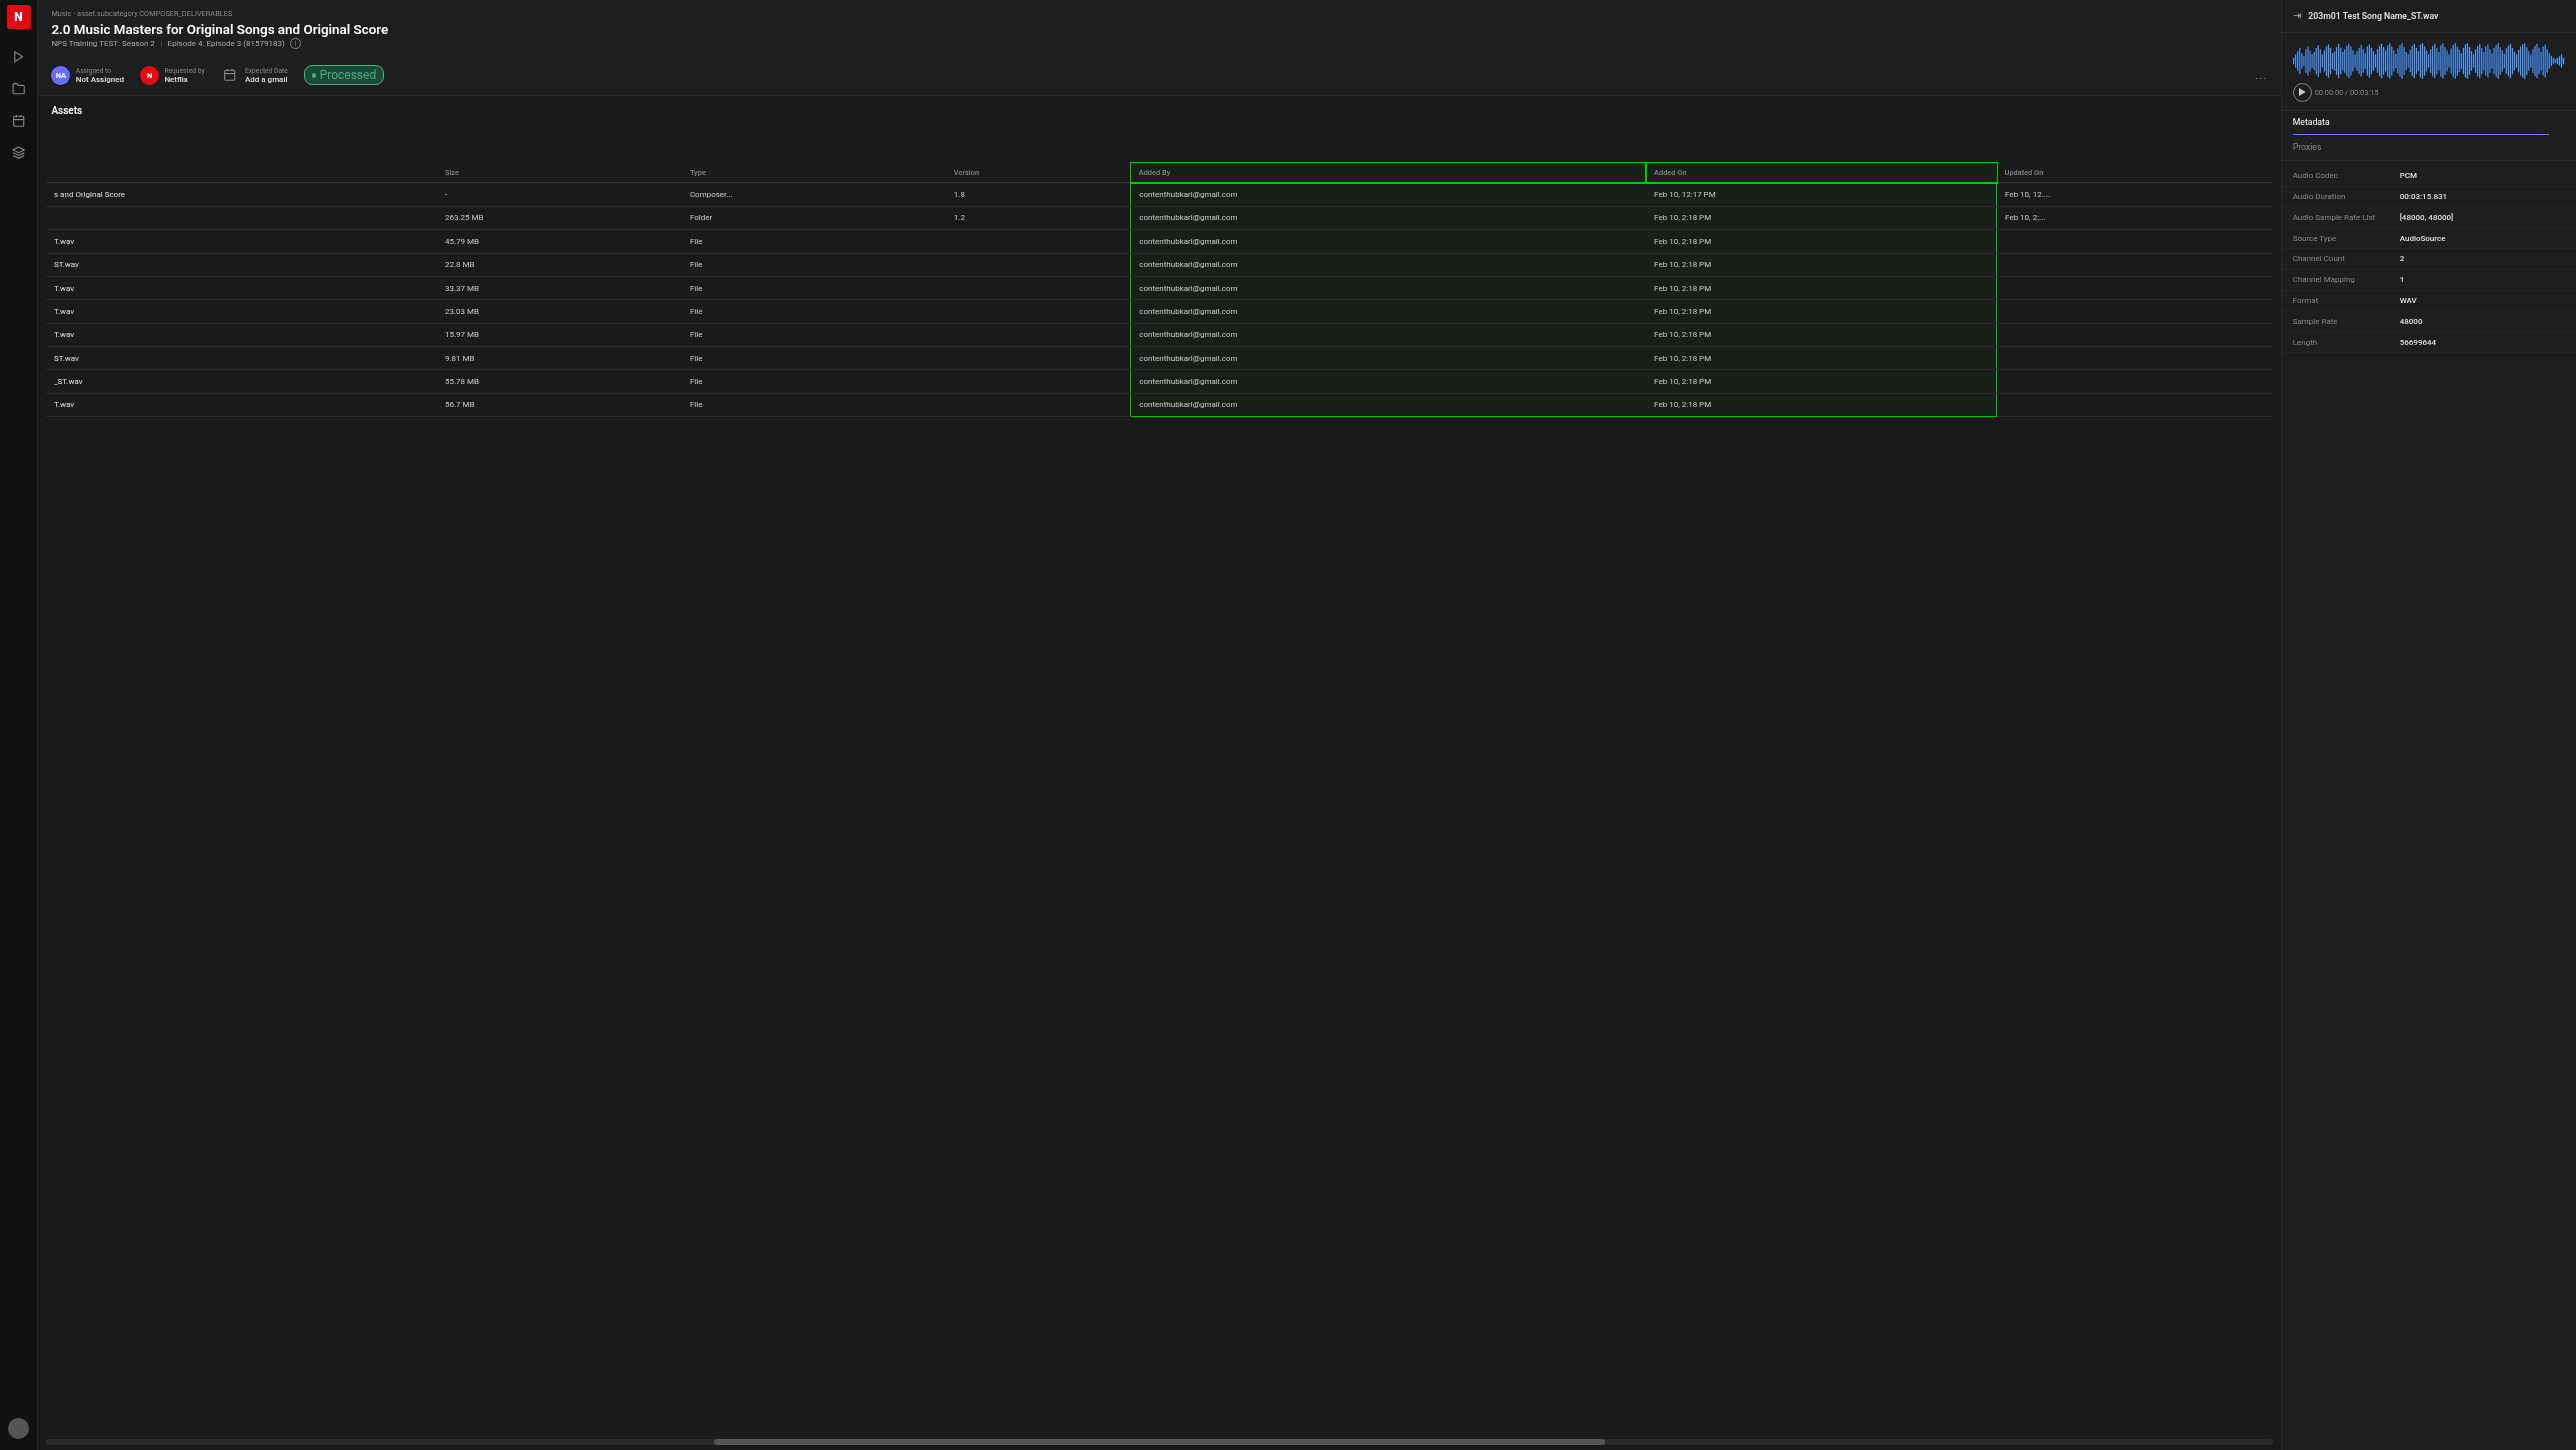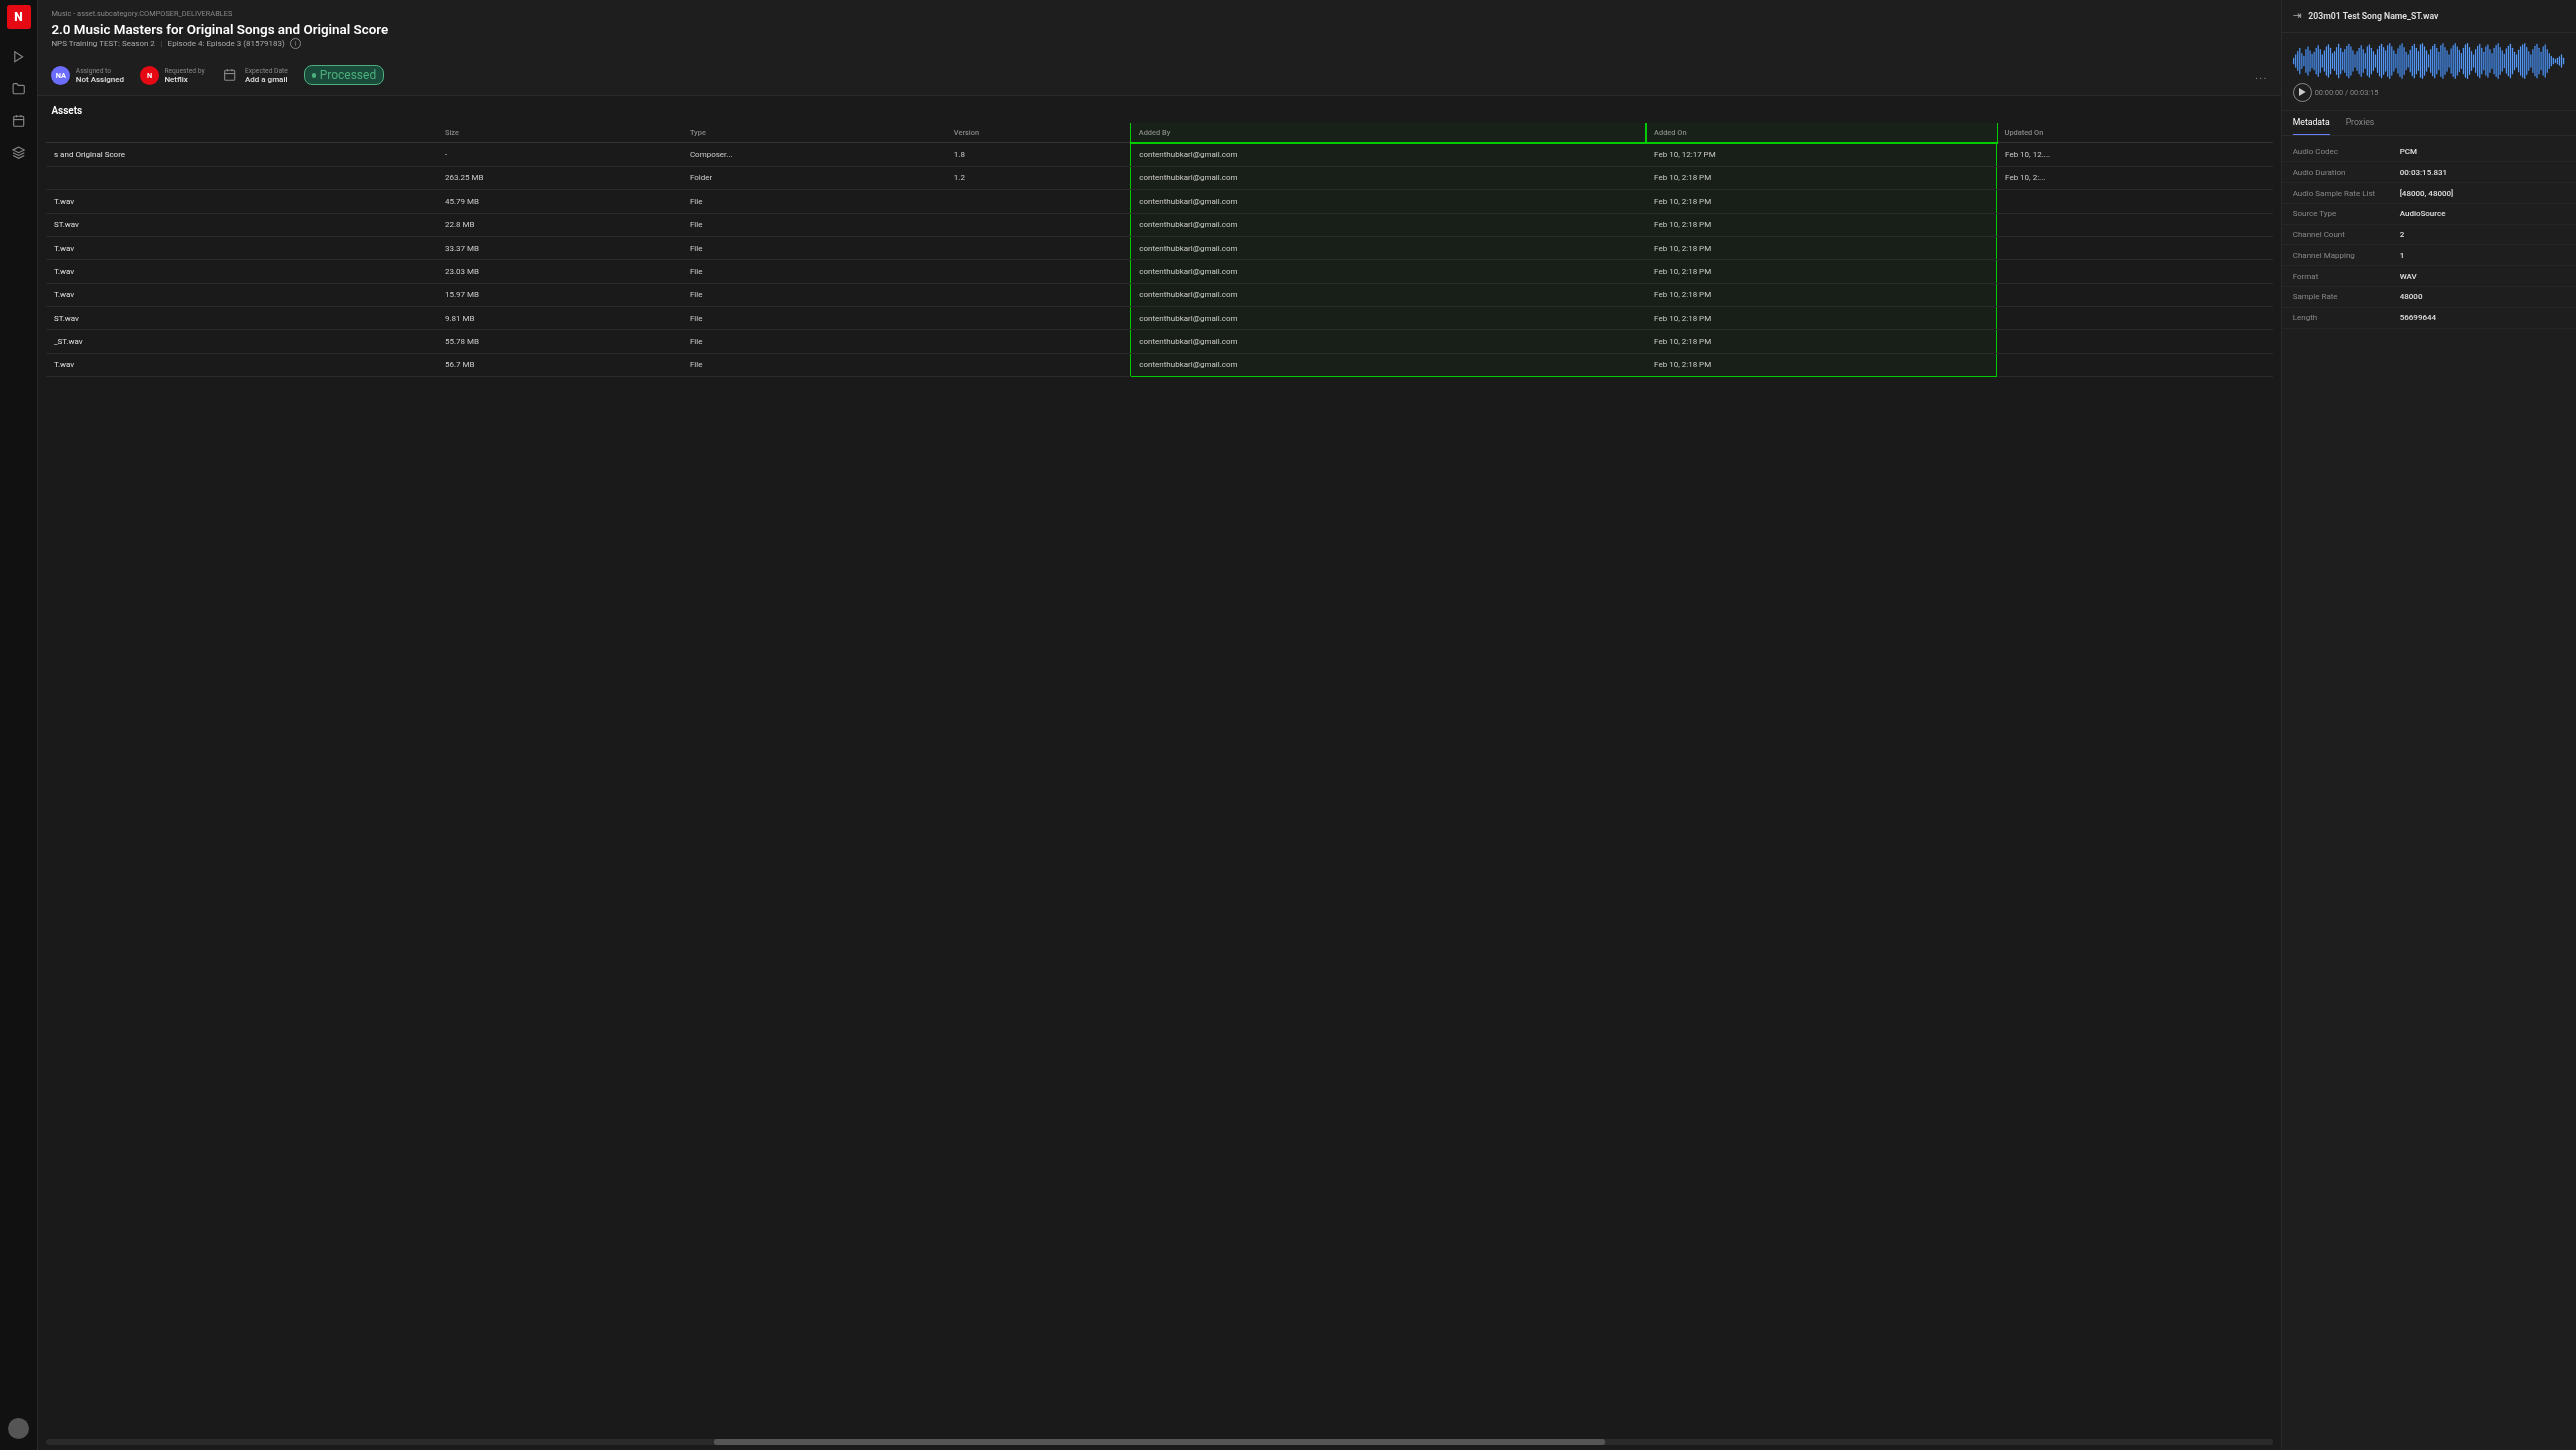--- a/index.html
+++ b/index.html
@@ -186,20 +186,21 @@
     .table-container {
       flex: 1;
       overflow: auto;
       margin: 0 8px;
       position: relative;
     }
     table {
       width: 100%;
       border-collapse: collapse;
       min-width: 470px;
+      margin-top: 40px;
     }
     thead tr {
       border-bottom: 0.7px solid #333;
     }
     th {
       text-align: left;
       padding: 5.4px 8px;
       font-size: 7.4px;
       color: #888;
       font-weight: 500;
@@ -302,20 +303,21 @@
     .time-display {
       font-size: 7.4px;
       color: #888;
     }
 
     
     .panel-tabs {
       display: flex;
       border-bottom: 0.7px solid #2a2a2a;
       padding: 0 10.7px;
+      flex-direction: column;
     }
     .panel-tab {
       padding: 6.7px 0;
       margin-right: 16px;
       font-size: 8.7px;
       color: #888;
       cursor: pointer;
       border-bottom: 1.3px solid transparent;
     }
     .panel-tab.active {

